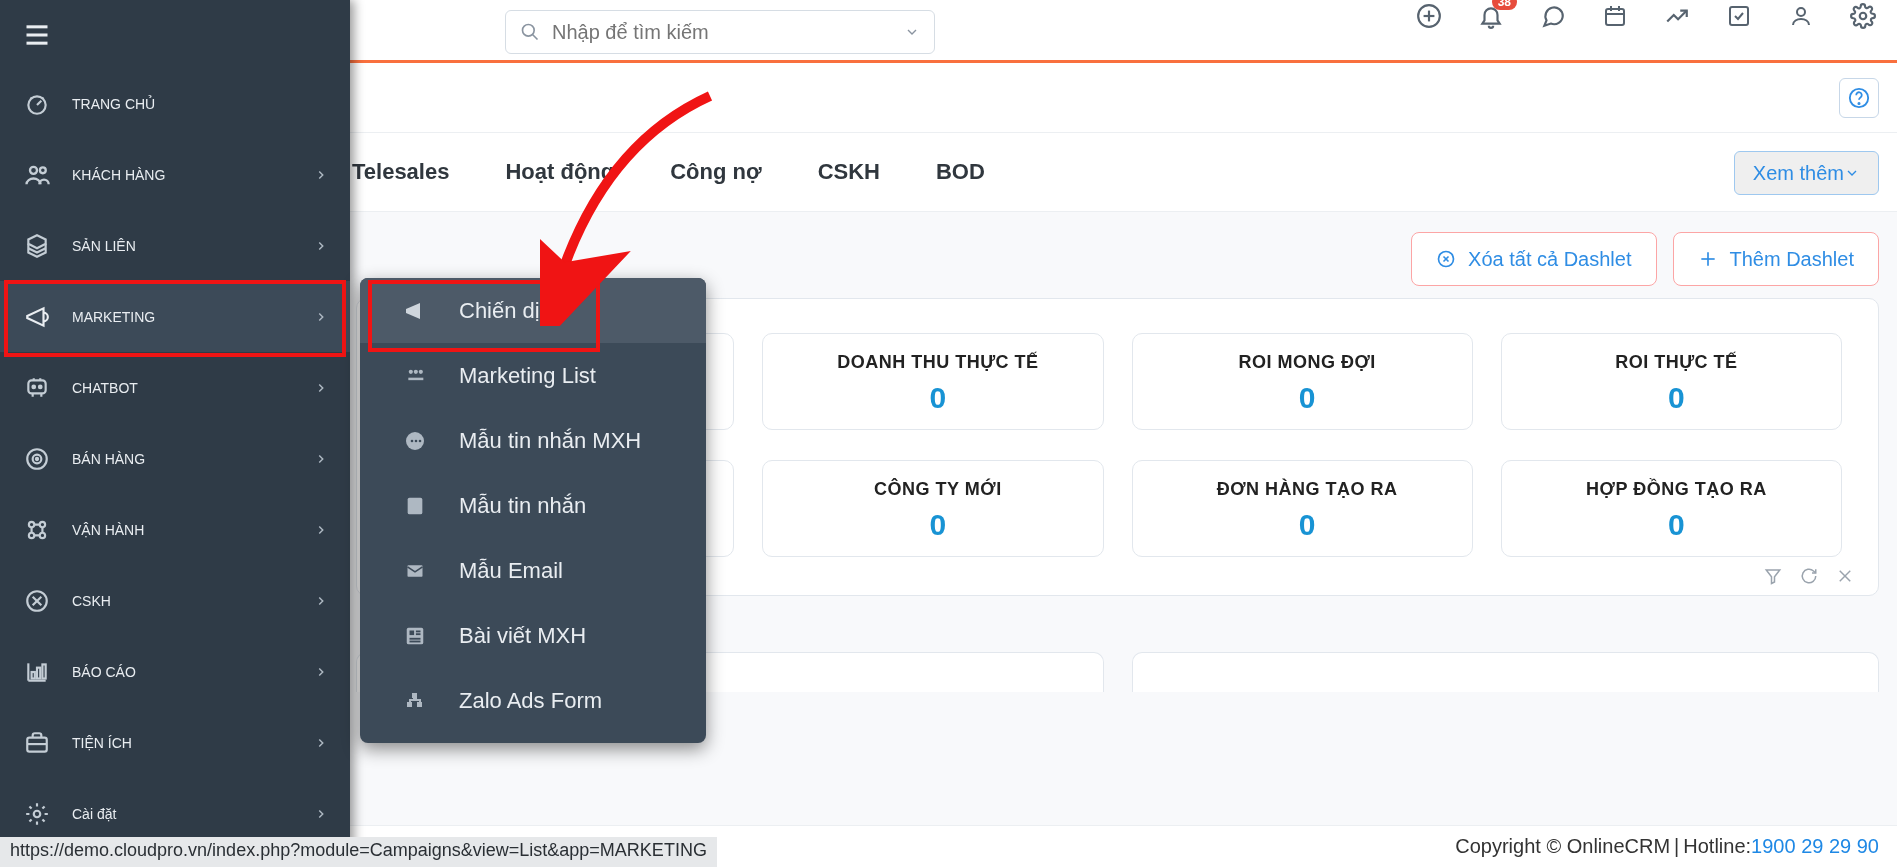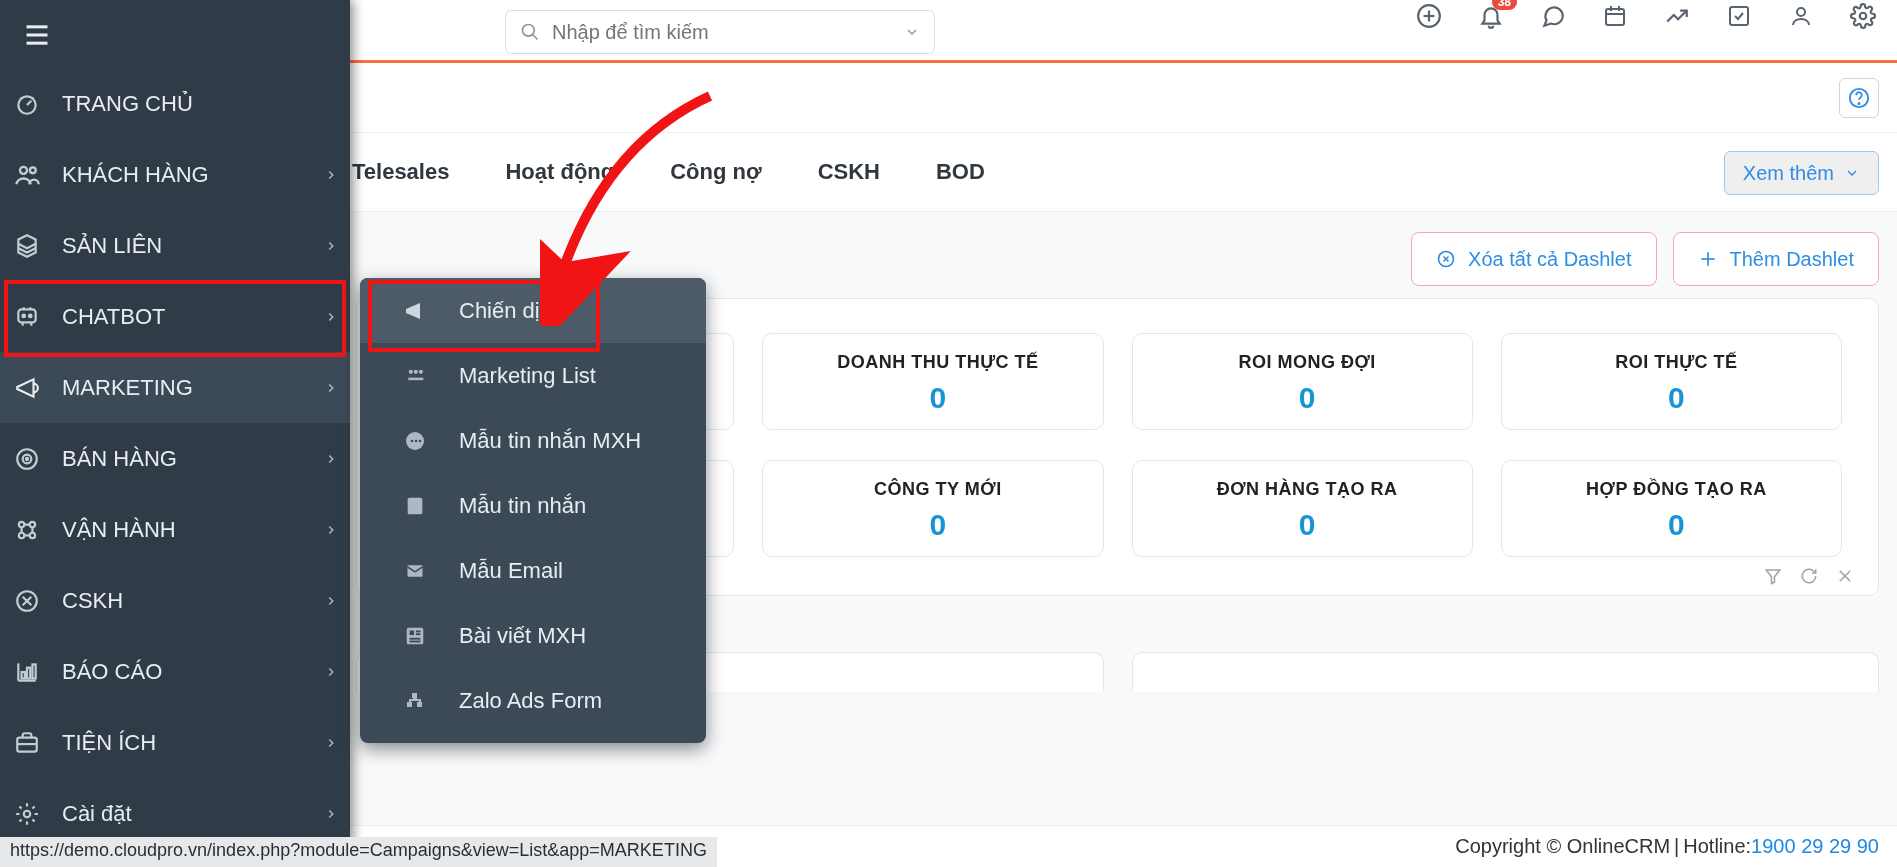--- a/index.html
+++ b/index.html
@@ -17,41 +17,41 @@
   .badge { position: absolute; top: -6px; right: -10px; background: #e74c3c; color: #fff; font-size: 12px; font-weight: 700; padding: 1px 6px; border-radius: 10px; }
 
   
   .helpstrip { position: absolute; left: 0; right: 0; top: 66px; height: 66px; background: #fff; }
   .helpbtn { position: absolute; right: 18px; top: 12px; width: 40px; height: 40px; border: 1px solid #c7d7e8; border-radius: 6px; display: flex; align-items: center; justify-content: center; color: #2f8de4; }
 
   
   .tabstrip { position: absolute; left: 0; right: 0; top: 132px; height: 80px; border-top: 1px solid #eceff2; border-bottom: 1px solid #eceff2; display: flex; align-items: center; }
   .tabs { margin-left: 352px; display: flex; gap: 56px; font-size: 22px; font-weight: 600; color: #30373e; }
   .tabs .tab { cursor: pointer; }
-  .xem-them { position: absolute; right: 18px; top: 18px; height: 44px; border: 1px solid #9ec8ef; border-radius: 6px; color: #2f8de4; font-size: 20px; font-weight: 500; padding: 0 18px; display: flex; align-items: center; gap: 10px; }
+  .xem-them { position: absolute; right: 18px; top: 18px; height: 44px; border: 1px solid #9ec8ef; border-radius: 6px; color: #2f8de4; font-size: 20px; font-weight: 500; padding: 0 18px; display: flex; align-items: center; }
 
   .content { position: absolute; left: 0; right: 0; top: 212px; bottom: 42px; background: #f8f9fb; }
 
   .toolbar { position: absolute; right: 18px; top: 20px; display: flex; gap: 16px; }
   .pillbtn { height: 54px; background: #fff; border: 1px solid #fca5a5; border-radius: 8px; color: #2f8de4; font-size: 20px; font-weight: 500; padding: 0 24px; display: flex; align-items: center; gap: 12px; cursor: pointer; }
 
   .dashpanel { position: absolute; left: 356px; right: 18px; top: 86px; background: #fff; border: 1px solid #e2e7ed; border-radius: 10px; padding: 34px 36px 26px 36px; }
   .cardrow { display: flex; gap: 28px; margin-bottom: 30px; }
   .card { flex: 1; border: 1px solid #e2e7ed; border-radius: 10px; padding: 18px 10px 14px 20px; text-align: center; }
   .card .label { font-size: 18px; font-weight: 700; color: #222; letter-spacing: 0.5px; }
   .card .value { font-size: 30px; font-weight: 700; color: #1893d4; margin-top: 8px; }
   .panelctrl { position: absolute; right: 24px; bottom: 10px; display: flex; gap: 18px; color: #9aa3ad; }
   .panel2 { position: absolute; left: 356px; right: 18px; top: 440px; height: 40px; display: flex; gap: 28px; }
   .panel2 > div { flex:1; background:#fff; border:1px solid #e2e7ed; border-radius:10px 10px 0 0; border-bottom:none; }
 
   
   .sidebar { position: absolute; left: 0; top: 0; width: 350px; bottom: 0; background: #2f3b47; color: #e9edf1; box-shadow: 4px 0 10px rgba(0,0,0,0.4); z-index: 5; }
   .hamburger { width: 58px; height: 58px; display: flex; align-items: center; justify-content: center; margin: 6px 0 0 8px; cursor: pointer; }
   .navlist { margin-top: 4px; }
-  .navitem { height: 71px; display: flex; align-items: center; gap: 20px; padding: 0 12px; font-size: 22px; font-weight: 500; cursor: pointer; position: relative; }
+  .navitem { height: 71px; display: flex; align-items: center; gap: 20px; padding: 0 22px; font-size: 14px; font-weight: 500; cursor: pointer; position: relative; }
   .navitem.active { background: #3c4a58; }
   .navitem .nchev { margin-left: auto; color: #aeb8c2; }
   .navicon { width: 30px; height: 30px; display: flex; align-items: center; justify-content: center; }
   .redbox1 { position: absolute; left: 4px; top: 280px; width: 342px; height: 77px; border: 4px solid #f01414; pointer-events: none; z-index: 6; }
 
   
   .submenu { position: absolute; left: 360px; top: 278px; width: 346px; background: #3c4a58; border-radius: 8px; box-shadow: 0 6px 18px rgba(0,0,0,0.45); z-index: 7; padding-bottom: 10px; }
   .subitem { height: 65px; display: flex; align-items: center; gap: 30px; padding: 0 41px; font-size: 22px; color: #e9edf1; cursor: pointer; }
   .subitem.first { background: #4d5a68; border-radius: 8px 8px 0 0; }
   .subicon { width: 28px; height: 28px; display: flex; align-items: center; justify-content: center; color: #b9c1c9; }
@@ -292,44 +292,44 @@
             <path d="M4 10v8l8 4 8-4v-8"></path>
           </svg>
         </span>
         <span>SẢN LIÊN</span>
         <span class="nchev">
           <svg width="14" height="14" viewBox="0 0 24 24" fill="none" stroke="currentColor" stroke-width="2.5">
             <polyline points="9 6 15 12 9 18"></polyline>
           </svg>
         </span>
       </div>
+      <div class="navitem active">
+        <span class="navicon">
+          <svg width="26" height="26" viewBox="0 0 24 24" fill="none" stroke="#e9edf1" stroke-width="2">
+            <path d="M3 11l15-7v16L3 13z"></path>
+            <path d="M18 8a4 4 0 010 8"></path>
+          </svg>
+        </span>
+        <span>MARKETING</span>
+        <span class="nchev">
+          <svg width="14" height="14" viewBox="0 0 24 24" fill="none" stroke="currentColor" stroke-width="2.5">
+            <polyline points="9 6 15 12 9 18"></polyline>
+          </svg>
+        </span>
+      </div>
       <div class="navitem">
         <span class="navicon">
           <svg width="26" height="26" viewBox="0 0 24 24" fill="none" stroke="#c4cdd5" stroke-width="2">
             <rect x="4" y="5" width="16" height="12" rx="3"></rect>
             <circle cx="9" cy="11" r="1.2" fill="#c4cdd5"></circle>
             <circle cx="15" cy="11" r="1.2" fill="#c4cdd5"></circle>
             <path d="M9 3v2M15 3v2M8 17v3M16 17v3"></path>
           </svg>
         </span>
         <span>CHATBOT</span>
-        <span class="nchev">
-          <svg width="14" height="14" viewBox="0 0 24 24" fill="none" stroke="currentColor" stroke-width="2.5">
-            <polyline points="9 6 15 12 9 18"></polyline>
-          </svg>
-        </span>
-      </div>
-      <div class="navitem active">
-        <span class="navicon">
-          <svg width="26" height="26" viewBox="0 0 24 24" fill="none" stroke="#e9edf1" stroke-width="2">
-            <path d="M3 11l15-7v16L3 13z"></path>
-            <path d="M18 8a4 4 0 010 8"></path>
-          </svg>
-        </span>
-        <span>MARKETING</span>
         <span class="nchev">
           <svg width="14" height="14" viewBox="0 0 24 24" fill="none" stroke="currentColor" stroke-width="2.5">
             <polyline points="9 6 15 12 9 18"></polyline>
           </svg>
         </span>
       </div>
       <div class="navitem">
         <span class="navicon">
           <svg width="26" height="26" viewBox="0 0 24 24" fill="none" stroke="#c4cdd5" stroke-width="2">
             <circle cx="12" cy="12" r="9"></circle>

